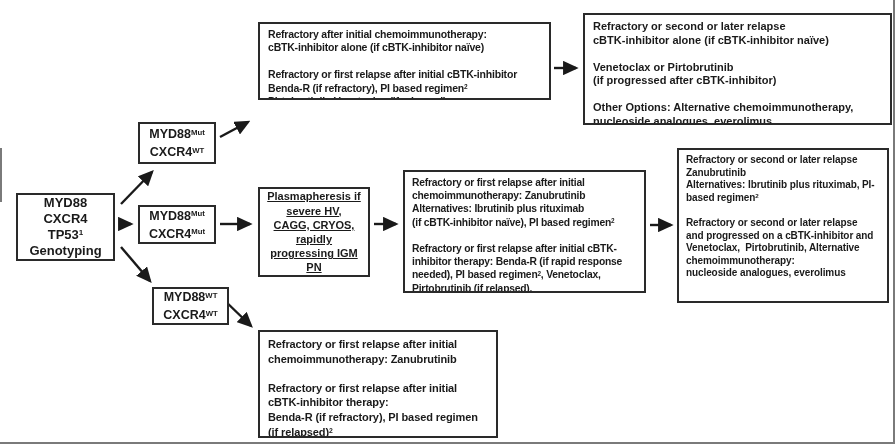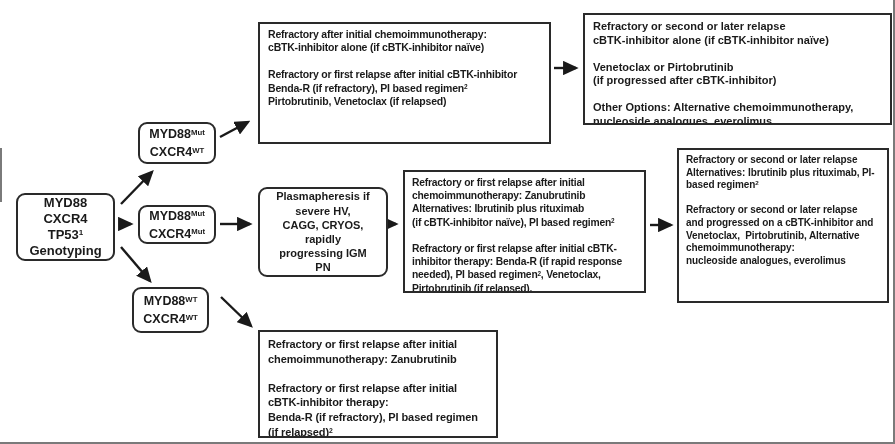--- a/index.html
+++ b/index.html
@@ -7,30 +7,30 @@
     position:relative;width:895px;height:444px;background:#fff;overflow:hidden;
     font-family:"Liberation Sans","DejaVu Sans",sans-serif;color:#1a1a1a;
   }
   .fbox{
     position:absolute;box-sizing:border-box;border:2px solid #2a2a2a;background:#fff;
     font-weight:bold;overflow:hidden;
   }
   .fbox .line{white-space:pre;}
   sup{font-size:.62em;line-height:0;position:relative;top:-.45em;vertical-align:baseline;}
   
-  .centered{display:flex;flex-direction:column;justify-content:center;align-items:center;text-align:center;border-radius:9px;}
+  .centered{display:flex;flex-direction:column;justify-content:center;align-items:center;text-align:center;}
   .root{left:16px;top:193px;width:99px;height:68px;font-size:13px;line-height:16px;}
   .geno{width:78px;font-size:12.5px;line-height:18px;}
   .g1{left:138px;top:122px;height:42px;}
   .g2{left:138px;top:205px;height:39px;}
-  .g3{left:132px;top:287px;width:77px;height:46px;}
-  .plasma{left:258px;top:187px;width:130px;height:90px;font-size:11px;line-height:14.2px;}
+  .g3{left:152px;top:287px;width:77px;height:38px;}
+  .plasma{left:258px;top:187px;width:112px;height:90px;font-size:11px;line-height:14.2px;text-decoration:underline;}
   
   .para{padding:4px 8px;font-size:10.5px;letter-spacing:-0.2px;text-align:left;}
-  .topcenter{left:258px;top:22px;width:293px;height:122px;line-height:13.4px;}
+  .topcenter{left:258px;top:22px;width:293px;height:78px;line-height:13.4px;}
   .topright{left:583px;top:13px;width:309px;height:112px;line-height:13.5px;padding-top:5px;letter-spacing:0;font-size:11px;}
   .midcenter{left:403px;top:170px;width:243px;height:123px;line-height:13.2px;padding:4px 7px;font-size:10.3px;}
   .midright{left:677px;top:148px;width:212px;height:155px;line-height:12.6px;padding:4px 7px;font-size:10px;letter-spacing:-0.1px;}
   .bottom{left:258px;top:330px;width:240px;height:108px;line-height:14.6px;padding:5px 8px;font-size:11px;letter-spacing:-0.1px;}
   #arrow-layer{position:absolute;left:0;top:0;width:895px;height:444px;pointer-events:none;}
   #arrow-layer line{stroke:#1a1a1a;stroke-width:2.4;}
   .frame-edge{position:absolute;background:#7a7a7a;}
   .edge-right{right:0;top:0;width:2px;height:444px;}
   .edge-bottom{left:0;bottom:0;width:895px;height:2px;}
   .edge-left{left:0;top:148px;width:2px;height:54px;}
@@ -115,20 +115,21 @@
       <div class="line">(if cBTK-inhibitor naïve), PI based regimen<sup>2</sup></div>
       <div class="line">&nbsp;</div>
       <div class="line">Refractory or first relapse after initial cBTK-</div>
       <div class="line">inhibitor therapy: Benda-R (if rapid response</div>
       <div class="line">needed), PI based regimen<sup>2</sup>, Venetoclax,</div>
       <div class="line">Pirtobrutinib (if relapsed).</div>
     </div>
 
   <div class="fbox para midright">
       <div class="line">Refractory or second or later relapse</div>
+      <div class="line">Zanubrutinib</div>
       <div class="line">Alternatives: Ibrutinib plus rituximab, PI-</div>
       <div class="line">based regimen<sup>2</sup></div>
       <div class="line">&nbsp;</div>
       <div class="line">Refractory or second or later relapse</div>
       <div class="line">and progressed on a cBTK-inhibitor and</div>
       <div class="line">Venetoclax,  Pirtobrutinib, Alternative</div>
       <div class="line">chemoimmunotherapy:</div>
       <div class="line">nucleoside analogues, everolimus</div>
     </div>
 

